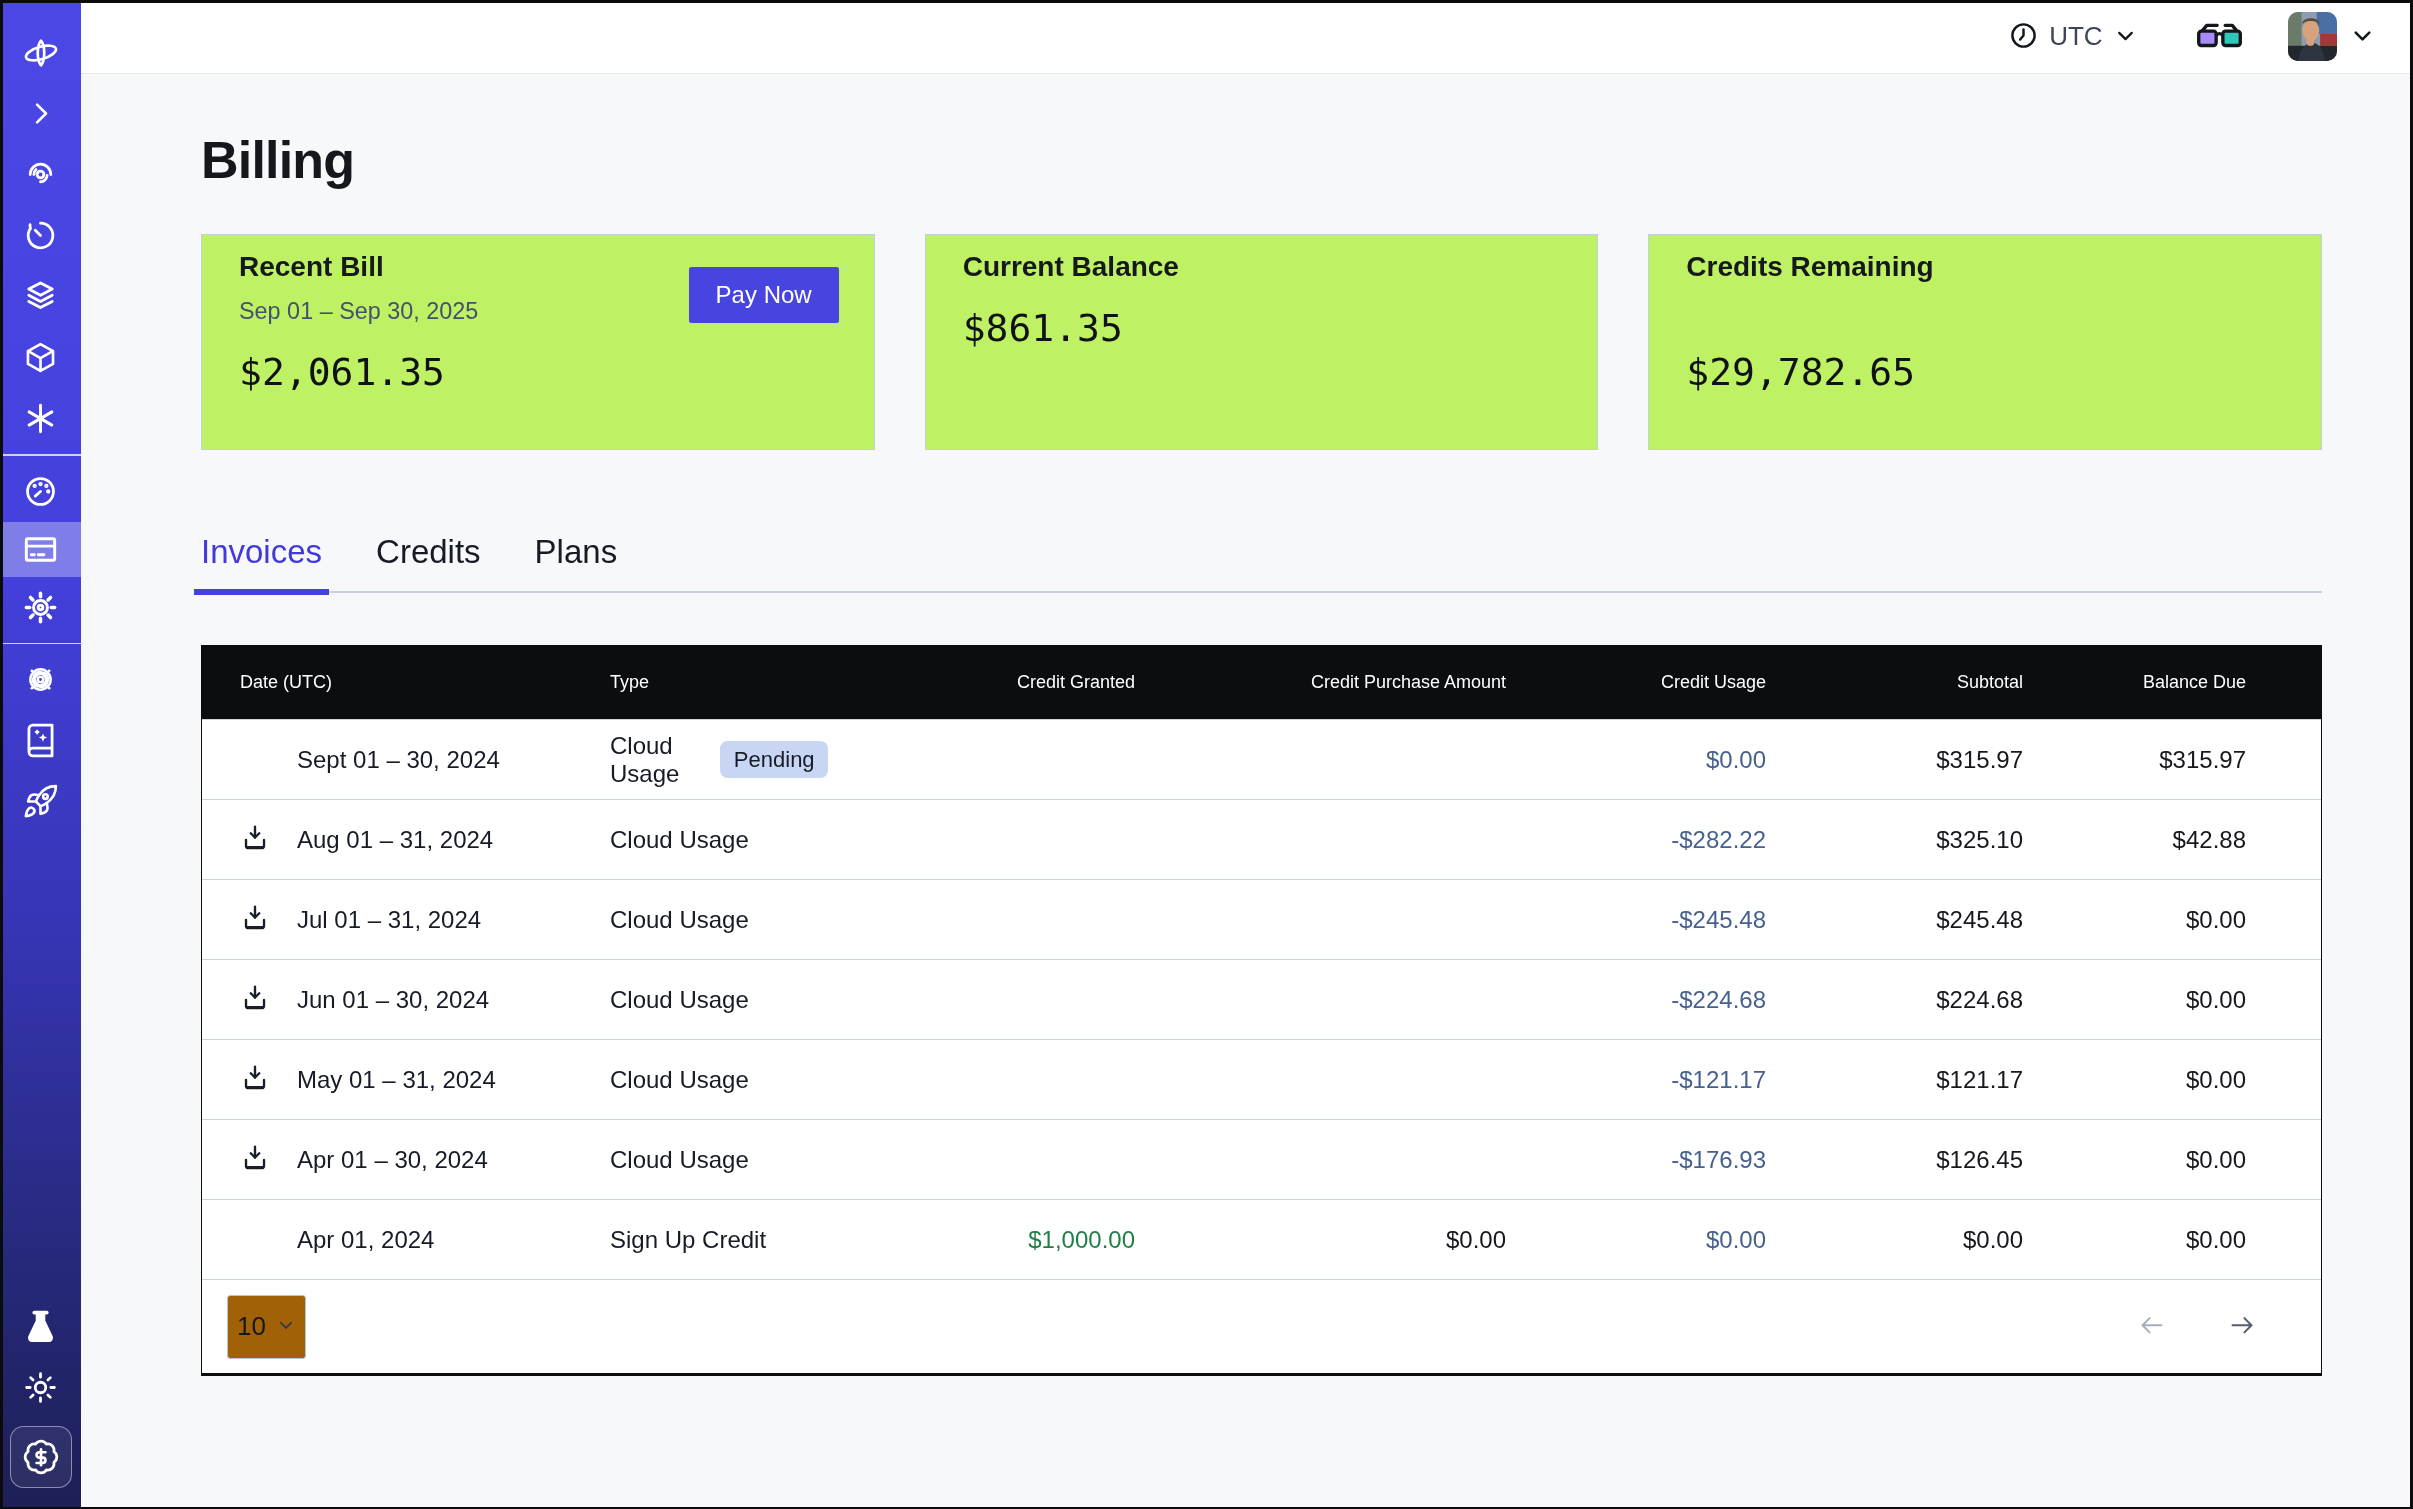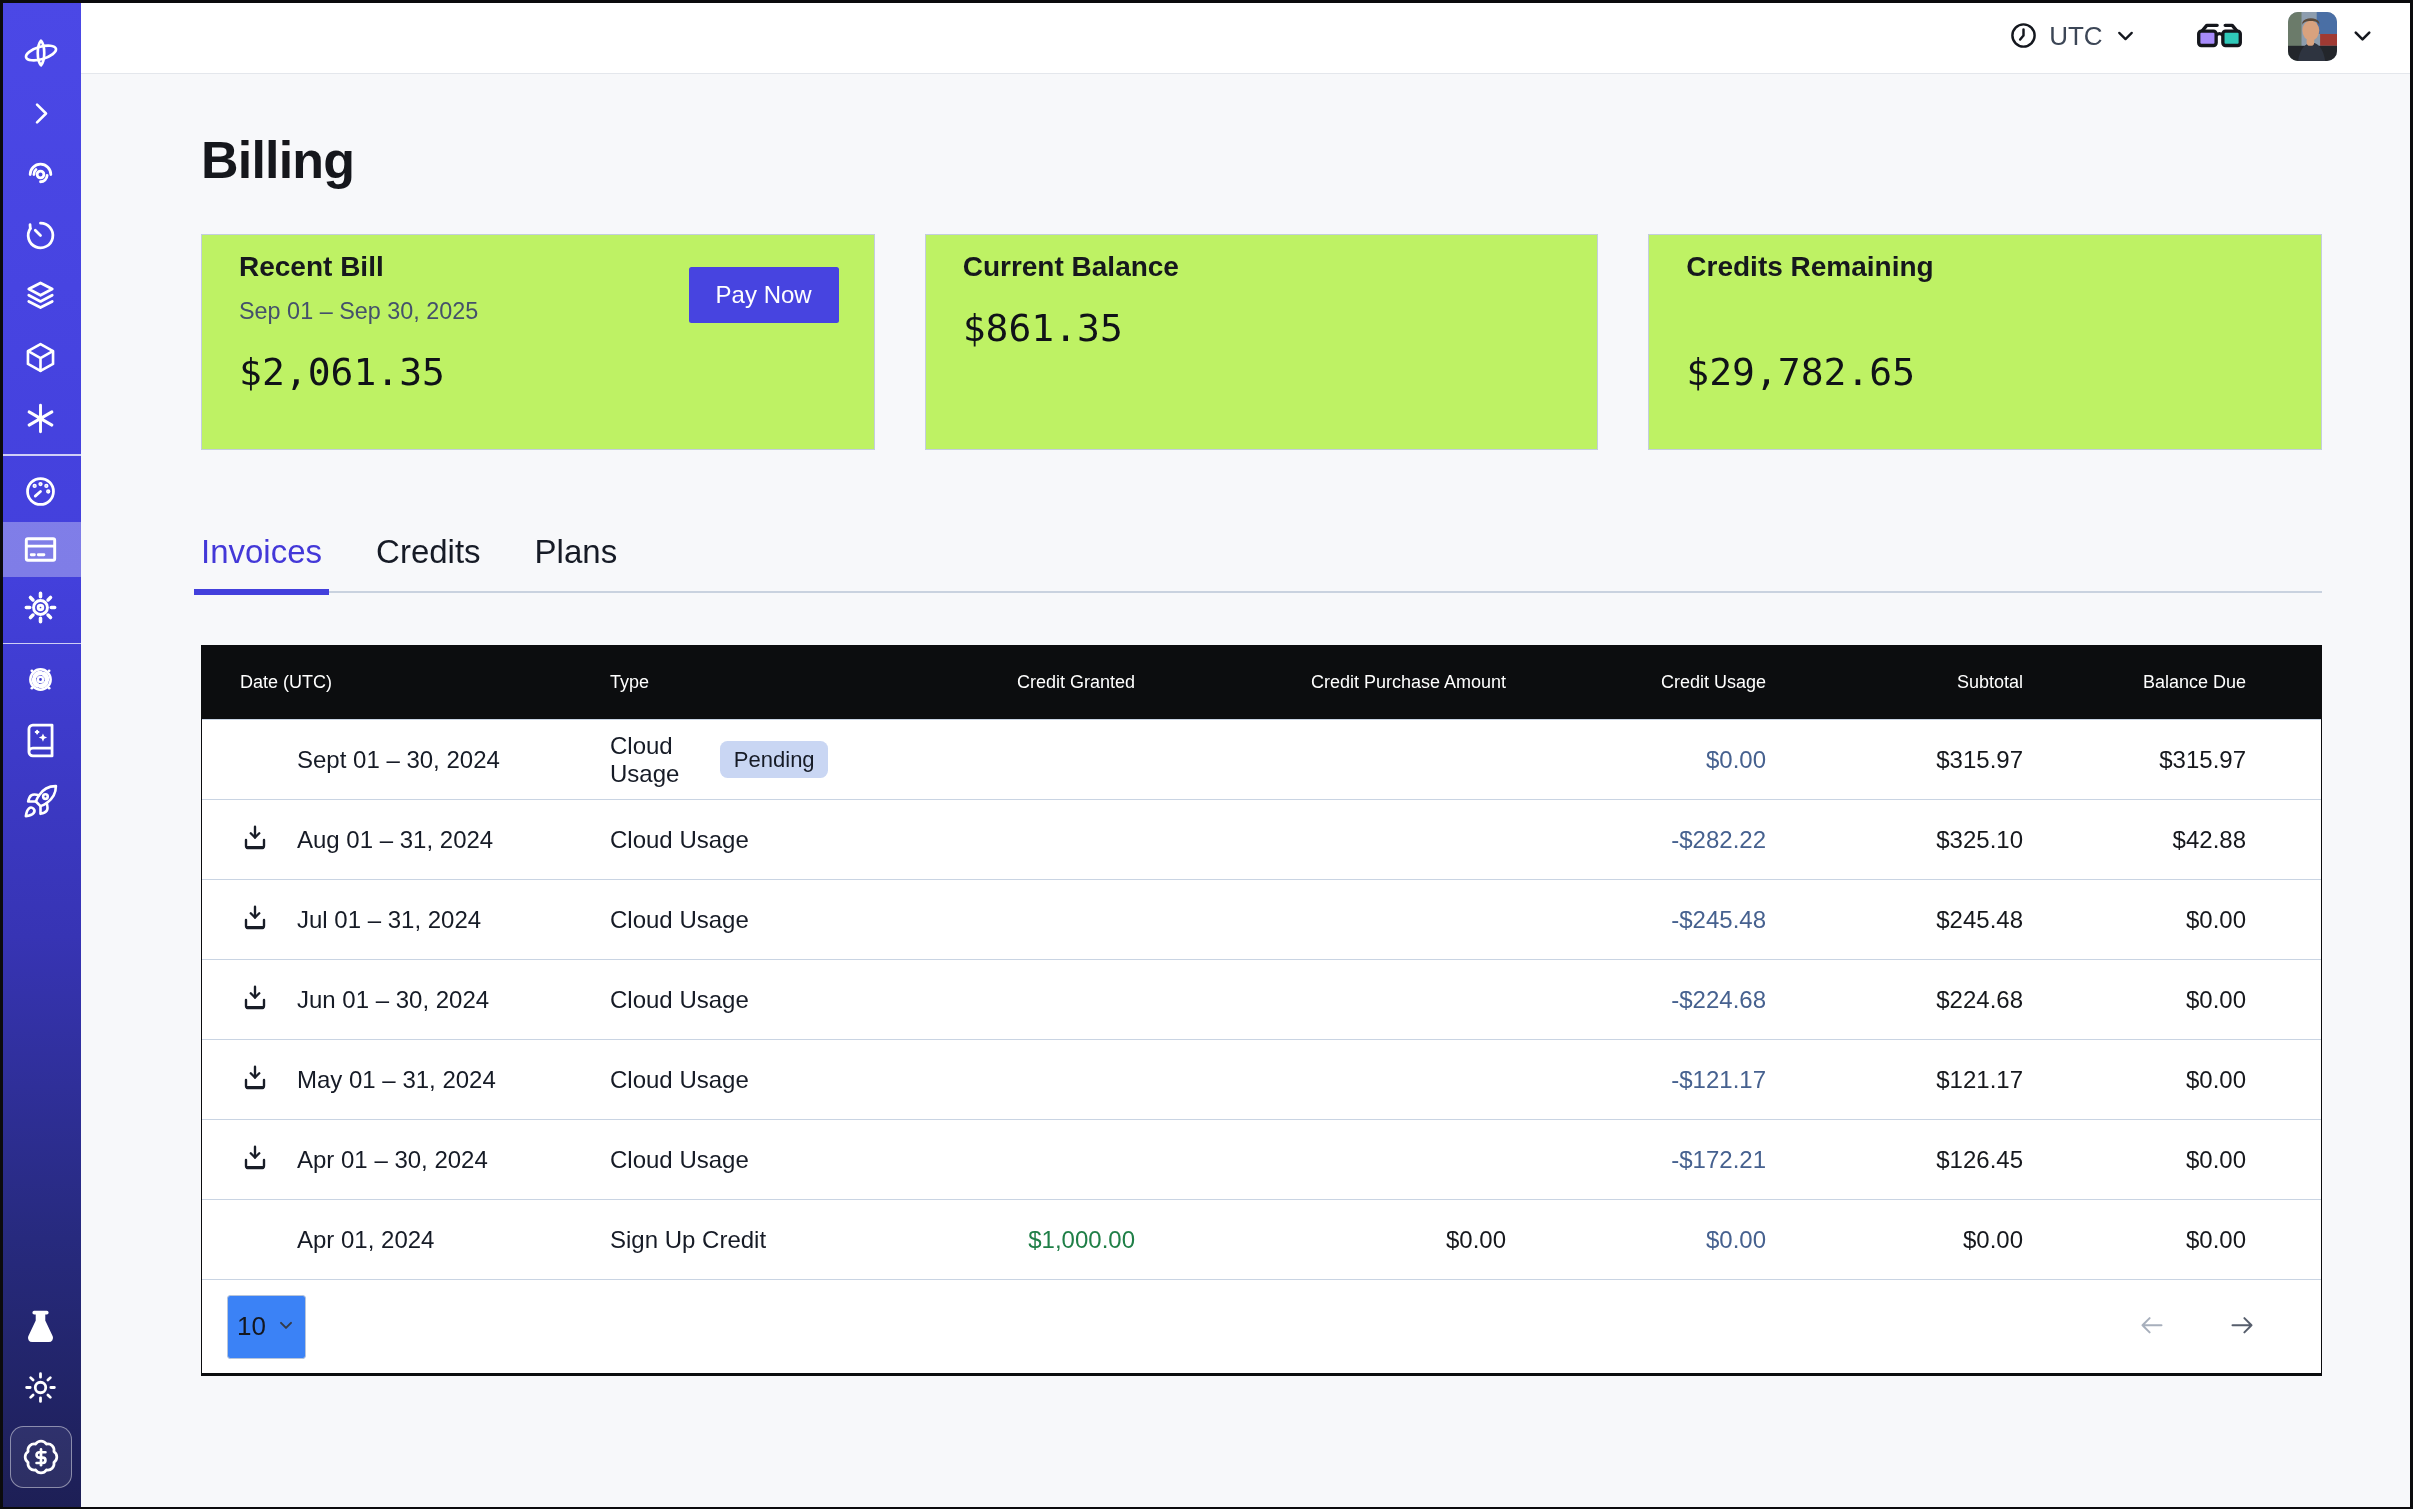--- a/index.html
+++ b/index.html
@@ -67,21 +67,21 @@
   .dl-slot { width:57px; display:flex; align-items:center; flex:0 0 auto; }
   .dl-btn { background:none; border:none; cursor:pointer; padding:0; display:flex; }
   .cell-type { display:flex; align-items:center; font-size:24px; color:#161B26; gap:20px; }
   .badge-pending { background:#C9D6F3; color:#161B26; font-size:22px; padding:5.9px 13.4px; border-radius:7.5px; }
   .num { font-family:Liberation Sans, sans-serif; font-size:24px; color:#16181D; }
   .num.usage { color:#46618F; }
   .num.granted { color:#1F7F47; }
 
   
   .t-footer { display:flex; align-items:center; justify-content:space-between; height:94px; border-top:1.7px solid #C9D4E3; padding:0 60px 0 25px; }
-  .page-size { width:79px; height:64px; border:1.7px solid #B8C5DA; border-radius:3.3px; background:#3b82f6; display:flex; align-items:center; justify-content:center; gap:10px; font-size:26px; color:#14171E; cursor:pointer; }
+  .page-size { width:79px; height:64px; border:1.7px solid #B8C5DA; border-radius:3.3px; background:#a16207; display:flex; align-items:center; justify-content:center; gap:10px; font-size:26px; color:#14171E; cursor:pointer; }
   .pager { display:flex; align-items:center; gap:52px; }
   .pager button { background:none; border:none; cursor:pointer; display:flex; padding:0; }
 </style>
 </head>
 <body>
 
 <div class="frame"></div>
 
 <nav class="sidebar">
   <div class="sb-item" style="margin-top:22px">
@@ -449,21 +449,21 @@
                   </svg></span>
               </button>
             </span>
             <span>Apr 01 – 30, 2024</span>
           </div>
           <div class="cell-type">
             <span>Cloud Usage</span>
           </div>
           <div class="num granted c-right"></div>
           <div class="num c-right"></div>
-          <div class="num usage c-right">-$172.21</div>
+          <div class="num usage c-right">-$176.93</div>
           <div class="num c-right">$126.45</div>
           <div class="num c-right c-last">$0.00</div>
         </div>
         <div class="t-row">
           <div class="cell-date c-left">
             <span class="dl-slot"></span>
             <span>Apr 01, 2024</span>
           </div>
           <div class="cell-type">
             <span>Sign Up Credit</span>

